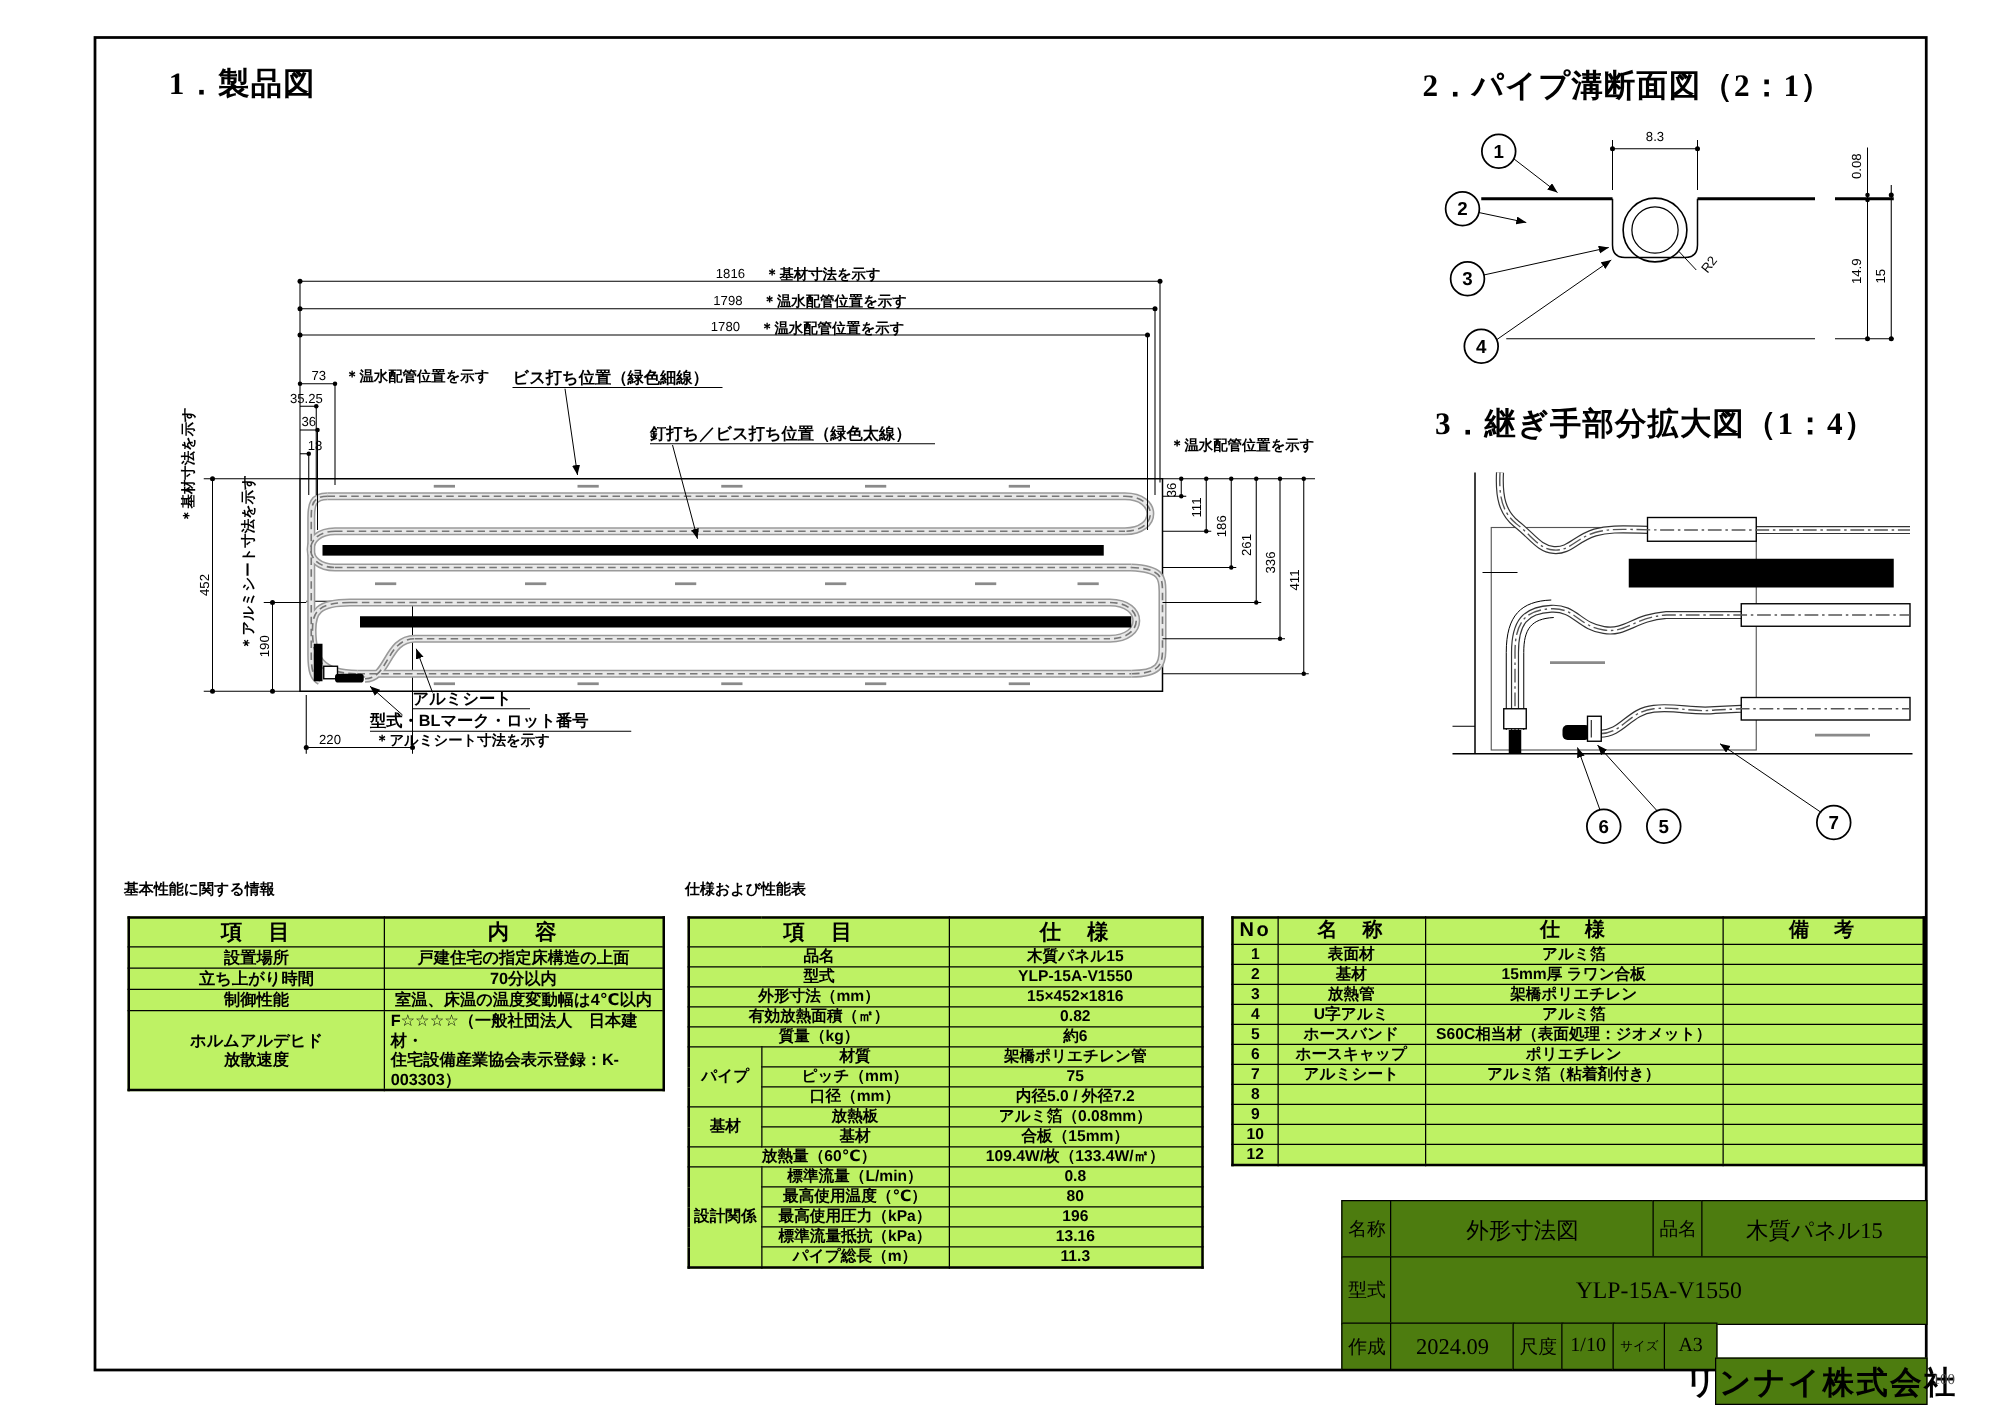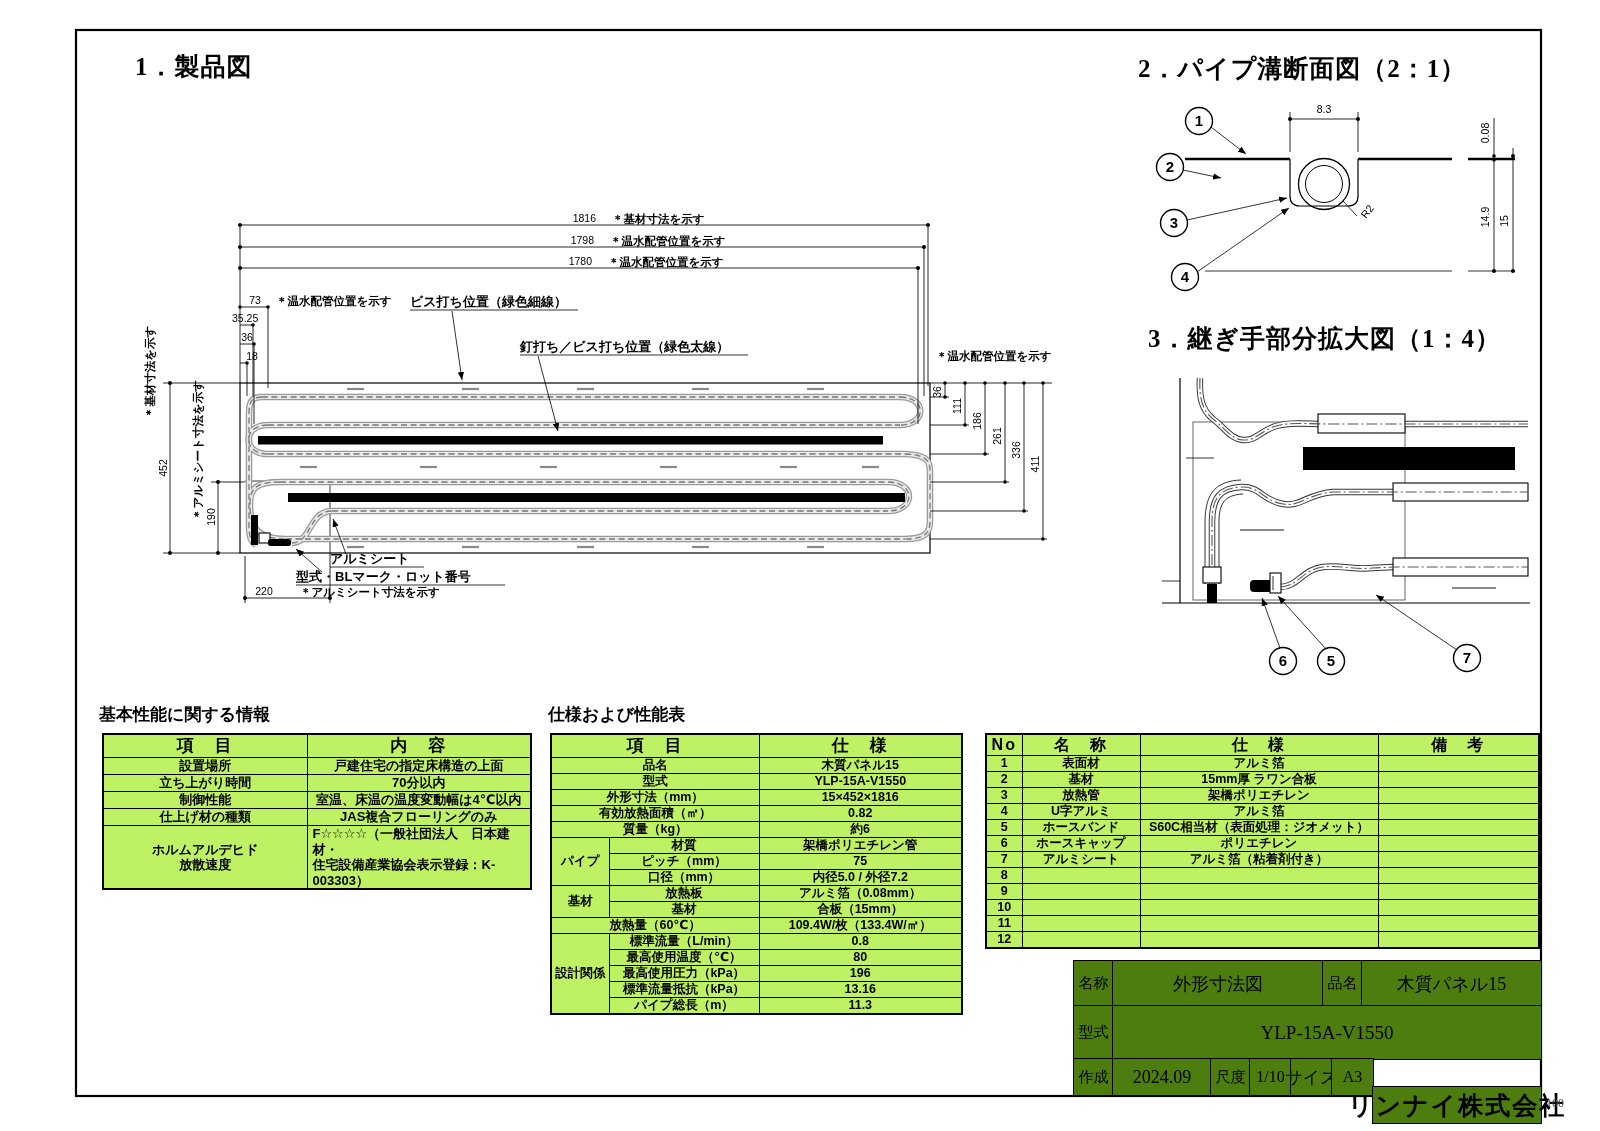--- a/index.html
+++ b/index.html
@@ -1,21 +1,21 @@
 <!DOCTYPE html>
 <html><head>
 <meta charset="utf-8">
 <style>
   html,body{margin:0;padding:0;background:#fff;}
   body{width:1600px;height:1131px;position:relative;font-family:"Liberation Sans","DejaVu Sans",sans-serif;color:#000;}
   #stage{position:absolute;left:0;top:0;width:1600px;height:1131px;}
   svg{position:absolute;left:0;top:0;}
   .abs{position:absolute;font-family:Liberation Serif, serif;}
   .sec-title{font-size:25px;font-weight:600;letter-spacing:1px;white-space:nowrap;}
-  .tbl-title{font-size:17px;font-weight:700;white-space:nowrap;}
+  .tbl-title{font-size:12px;font-weight:700;white-space:nowrap;}
   table.tb{position:absolute;border-collapse:collapse;table-layout:fixed;background:#bef264;border:2px solid #000;}
   table.tb td,table.tb th{border:1px solid #000;font-size:13px;font-weight:700;text-align:center;padding:0 2px;overflow:hidden;white-space:pre-line;line-height:1.2;}
   table.tb th{font-size:17px;letter-spacing:2px;}
   #basic-table td{height:16px;}
   #basic-table tr.hd th{height:22px;}
   #basic-table td.lft{text-align:left;padding-left:5px;}
   #spec-table td{height:14px;font-size:12.5px;}
   #spec-table tr.hd th{height:22px;}
   #parts-table td{height:13px;font-size:12.5px;}
   #parts-table tr.hd th{height:20px;font-size:16px;}
@@ -386,24 +386,20 @@
         </tr>
         <tr>
           <td>立ち上がり時間</td>
           <td>70分以内</td>
         </tr>
         <tr>
           <td>制御性能</td>
           <td>室温、床温の温度変動幅は4℃以内</td>
         </tr>
         <tr>
-          <td>仕上げ材の種類</td>
-          <td>JAS複合フローリングのみ</td>
-        </tr>
-        <tr>
           <td>ホルムアルデヒド
 放散速度</td>
           <td class="lft">F☆☆☆☆（一般社団法人　日本建材・
 住宅設備産業協会表示登録：K-003303）</td>
         </tr>
       </tbody>
   </table>
 
   <table class="tb" id="spec-table" style="left:550px;top:733px;width:413px;">
     <colgroup>
@@ -554,44 +550,38 @@
           <td></td>
           <td></td>
         </tr>
         <tr>
           <td>10</td>
           <td></td>
           <td></td>
           <td></td>
         </tr>
         <tr>
-          <td>11</td>
-          <td></td>
-          <td></td>
-          <td></td>
-        </tr>
-        <tr>
           <td>12</td>
           <td></td>
           <td></td>
           <td></td>
         </tr>
       </tbody>
   </table>
 
   <div class="abs" style="left:1073px;top:960px;width:467px;height:134px;">
     <div class="tcell tlab" style="left:0;top:0;width:39px;height:45px;">名称</div>
     <div class="tcell tval" style="left:39px;top:0;width:210px;height:45px;">外形寸法図</div>
     <div class="tcell tlab" style="left:249px;top:0;width:39px;height:45px;">品名</div>
     <div class="tcell tval" style="left:288px;top:0;width:179px;height:45px;">木質パネル15</div>
     <div class="tcell tlab" style="left:0;top:45px;width:39px;height:53px;">型式</div>
     <div class="tcell tval" style="left:39px;top:45px;width:428px;height:53px;font-size:19px;">YLP-15A-V1550</div>
     <div class="tcell tlab" style="left:0;top:98px;width:39px;height:36px;">作成</div>
     <div class="tcell tval" style="left:39px;top:98px;width:98px;height:36px;">2024.09</div>
     <div class="tcell tlab" style="left:137px;top:98px;width:39px;height:36px;">尺度</div>
     <div class="tcell tval" style="left:176px;top:98px;width:41px;height:36px;font-size:16px;text-align:right;">1/10</div>
-    <div class="tcell tlab" style="left:217px;top:98px;width:41px;height:36px;font-size:17px;">サイズ</div>
+    <div class="tcell tlab" style="left:217px;top:98px;width:41px;height:36px;font-size:10px;">サイズ</div>
     <div class="tcell tval" style="left:258px;top:98px;width:41px;height:36px;font-size:16px;text-align:center;">A3</div>
     <div class="tcell company" style="left:299px;top:98px;width:168px;height:36px;margin-top:28px;">リンナイ株式会社</div>
   </div>
 
   <div class="abs pageno" style="left:1546px;top:1096px;">100</div>
 </div>
 
 </body></html>

